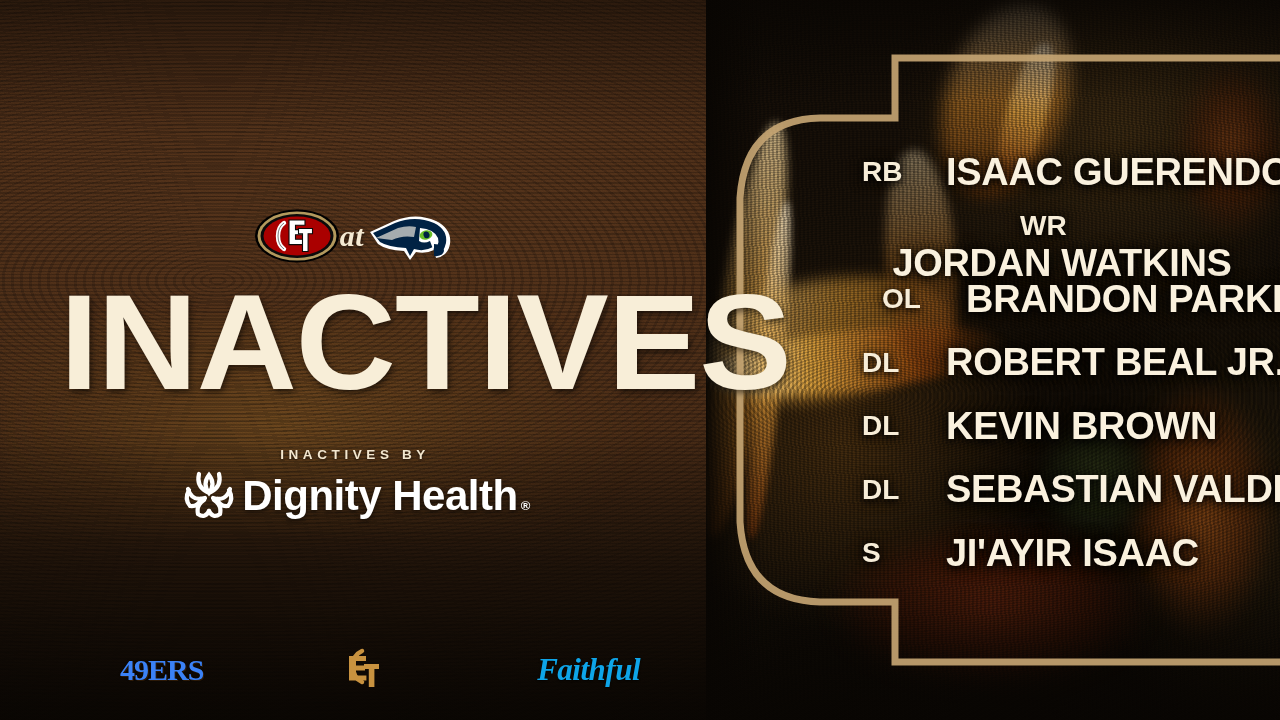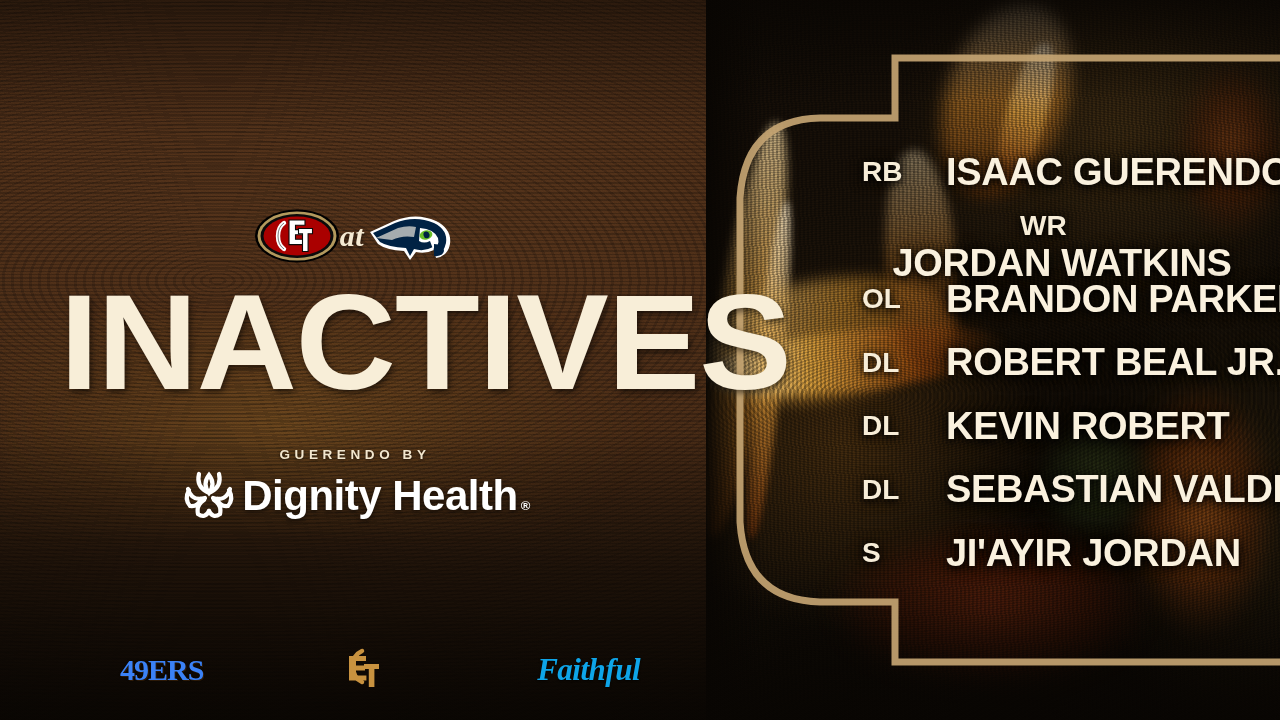--- a/index.html
+++ b/index.html
@@ -250,21 +250,21 @@
         <ellipse cx="62" cy="27" rx="6.5" ry="4.6" fill="#69be28" transform="rotate(-14 62 27)"></ellipse>
         <ellipse cx="62.5" cy="27" rx="3" ry="3.4" fill="#002244" transform="rotate(-14 62 27)"></ellipse>
         <path d="M70 36 Q80 36 80 43 Q78 49 70 48 z" fill="#002244"></path>
       </svg>
     </div>
 
   </div>
 
   <div class="title">INACTIVES</div>
 
-  <div class="presented">GUERENDO BY</div>
+  <div class="presented">INACTIVES BY</div>
 
   <div class="sponsor">
     <svg class="sponsor-mark" viewBox="0 0 58 54">
       <g fill="none" stroke="#ffffff" stroke-width="4.2" stroke-linecap="round">
         <path d="M29 6 Q22 15 29 24 Q36 15 29 6 Z"></path>
         <path d="M19 5 Q16 17 27 23"></path>
         <path d="M39 5 Q42 17 31 23"></path>
         <path d="M8 20 Q12 33 25 29"></path>
         <path d="M50 20 Q46 33 33 29"></path>
         <path d="M9 21 Q4 30 10 37 Q18 38 21 30"></path>
@@ -295,35 +295,35 @@
 
   <div class="list">
       <div class="row" style="top: 0px;">
         <div class="pos">RB</div>
         <div class="nm">ISAAC GUERENDO</div>
       </div>
       <div class="row" style="top: 63.5px; flex-direction: column;">
         <div class="pos">WR</div>
         <div class="nm">JORDAN WATKINS</div>
       </div>
-      <div class="row" style="top: 127px;">
+      <div class="row" style="top: 127px; padding-left: 20px;">
         <div class="pos">OL</div>
         <div class="nm">BRANDON PARKER</div>
       </div>
       <div class="row" style="top: 190.5px;">
         <div class="pos">DL</div>
         <div class="nm">ROBERT BEAL JR.</div>
       </div>
       <div class="row" style="top: 254px;">
         <div class="pos">DL</div>
-        <div class="nm">KEVIN ROBERT</div>
+        <div class="nm">KEVIN BROWN</div>
       </div>
       <div class="row" style="top: 317.5px;">
         <div class="pos">DL</div>
         <div class="nm">SEBASTIAN VALDEZ</div>
       </div>
       <div class="row" style="top: 381px;">
         <div class="pos">S</div>
-        <div class="nm">JI'AYIR JORDAN</div>
+        <div class="nm">JI'AYIR ISAAC</div>
       </div>
     </div>
 
 </div>
 
 </body></html>

